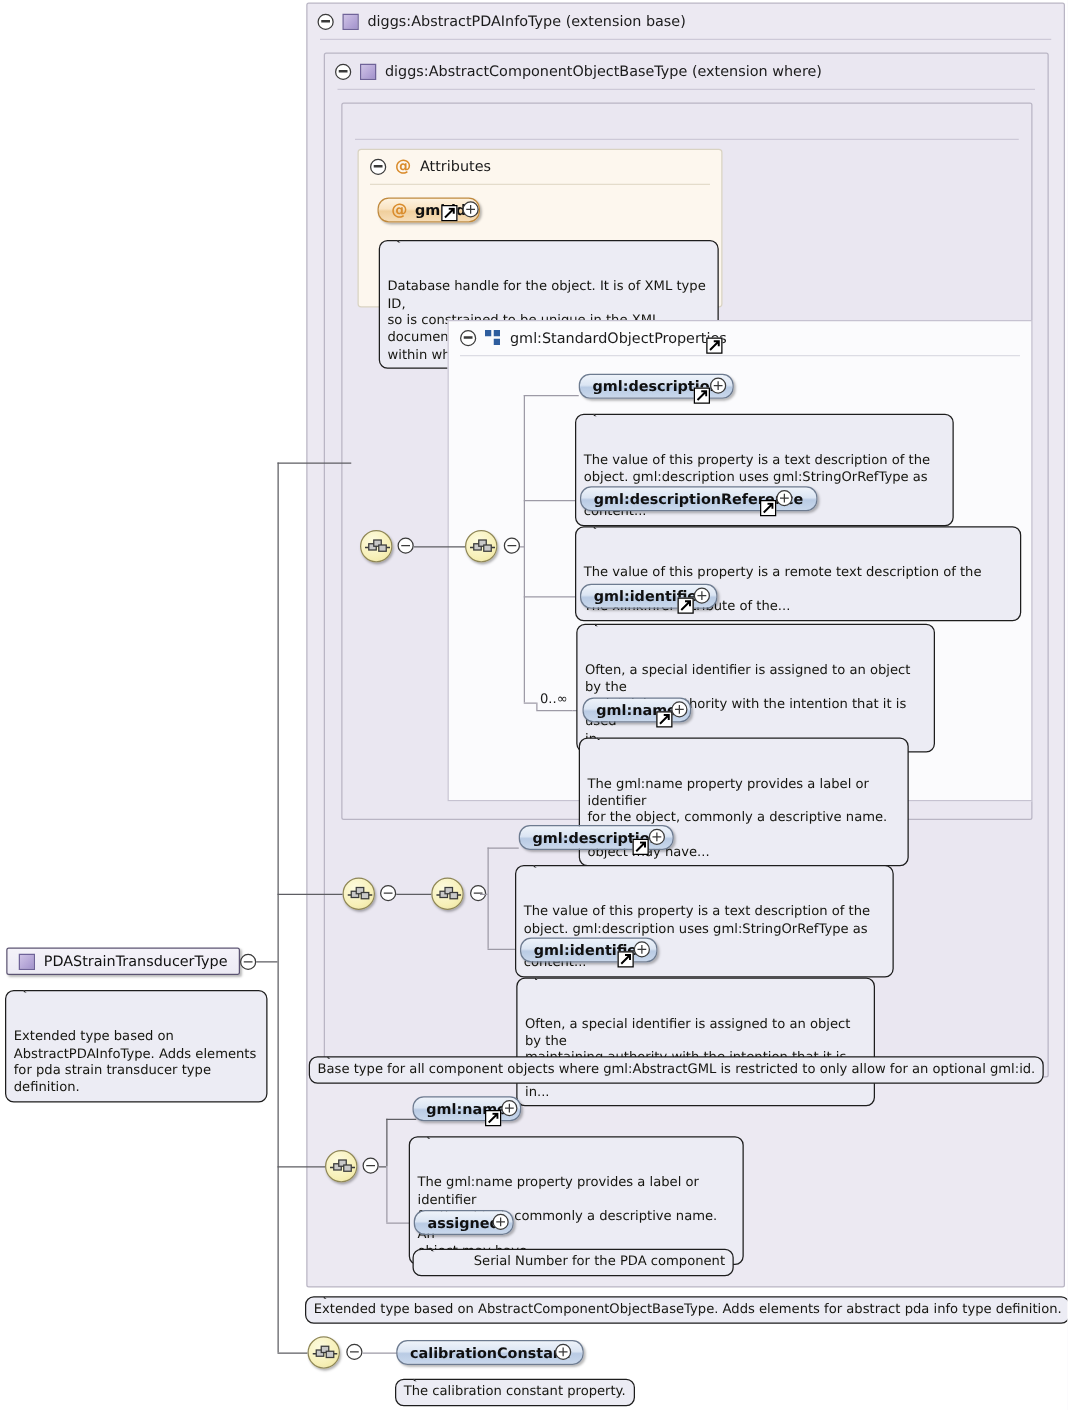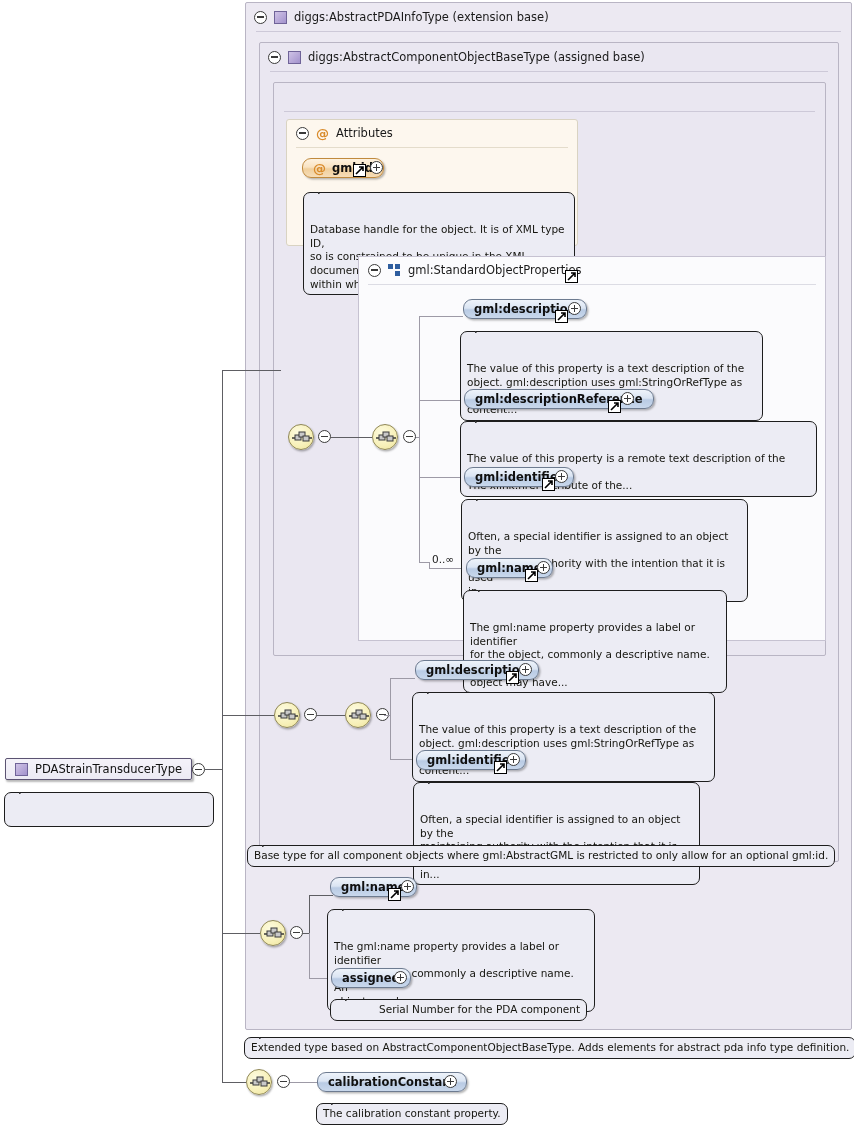--- a/index.html
+++ b/index.html
@@ -215,21 +215,21 @@
       <span class="type-icon"></span>
       <span>diggs:AbstractPDAInfoType (extension base)</span>
     </div>
     <div class="panel-rule"></div>
   </div>
 
   <div class="panel lvl2" style="left:259px; top:42px; width:580px; height:820px;">
     <div class="panel-head">
       <span class="toggle"></span>
       <span class="type-icon"></span>
-      <span>diggs:AbstractComponentObjectBaseType (assigned base)</span>
+      <span>diggs:AbstractComponentObjectBaseType (extension where)</span>
     </div>
     <div class="panel-rule"></div>
   </div>
 
   <div class="panel lvl3" style="left:273px; top:82px; width:553px; height:574px;">
     <div class="panel-rule"></div>
   </div>
 
   <div style="position:absolute; left:286px; top:119px; width:292px; height:127px;
               background:#fdf7ee; border:1px solid #d9d3c2; border-radius:3px;"></div>
@@ -433,20 +433,21 @@
 in...</span>
   </div>
 
   <div class="node root" style="left:5px; top:758px;">
     <span class="type-icon"></span>
     <span>PDAStrainTransducerType</span>
   </div>
   <span class="toggle abs" style="left:192px; top:763px;"></span>
   <div class="tip" style="left:4px; top:792px; width:210px;">
     <span class="beak"></span>
+    <span>Extended type based on AbstractPDAInfoType. Adds elements for pda strain transducer type definition.</span>
   </div>
 
   <div class="ln h dark" style="left:205px; top:769px; width:17px;"></div>
   <div class="ln v dark" style="left:222px; top:370px; height:712px;"></div>
 
   <div class="ln h dark" style="left:222px; top:370px; width:59px;"></div>
 
   <div class="ln h dark" style="left:222px; top:715px; width:52px;"></div>
 
   <div class="ln h dark" style="left:222px; top:933px; width:38px;"></div>

